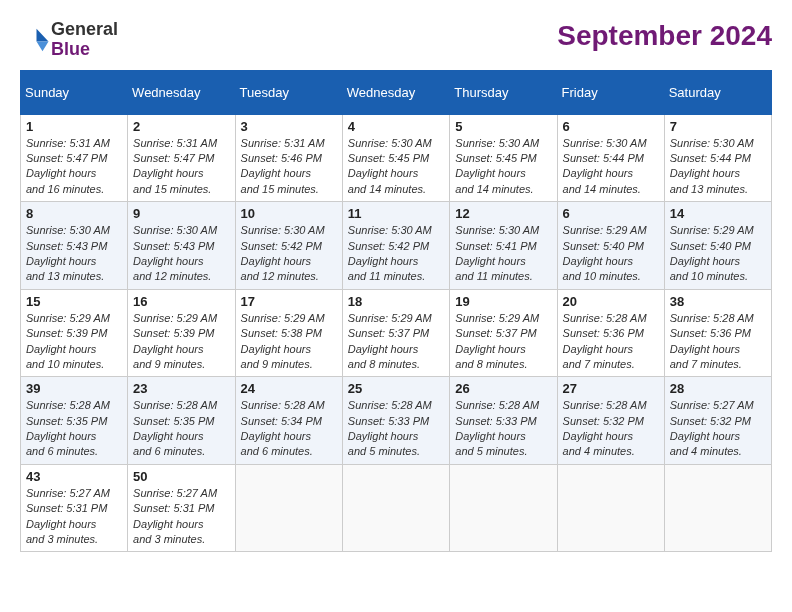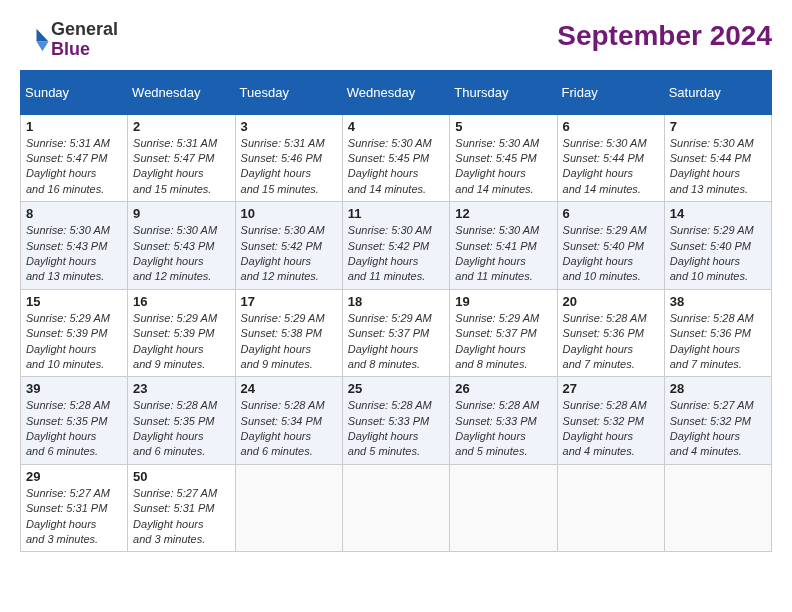--- a/index.html
+++ b/index.html
@@ -238,21 +238,21 @@
           <span class="day-num">27</span>
           <div class="day-info">Sunrise: 5:28 AM<br>Sunset: 5:32 PM<br>Daylight hours<br>and 4 minutes.</div>
         </td>
         <td>
           <span class="day-num">28</span>
           <div class="day-info">Sunrise: 5:27 AM<br>Sunset: 5:32 PM<br>Daylight hours<br>and 4 minutes.</div>
         </td>
       </tr>
       <tr>
         <td>
-          <span class="day-num">29</span>
+          <span class="day-num">43</span>
           <div class="day-info">Sunrise: 5:27 AM<br>Sunset: 5:31 PM<br>Daylight hours<br>and 3 minutes.</div>
         </td>
         <td>
           <span class="day-num">50</span>
           <div class="day-info">Sunrise: 5:27 AM<br>Sunset: 5:31 PM<br>Daylight hours<br>and 3 minutes.</div>
         </td>
         <td class="empty-cell"></td>
         <td class="empty-cell"></td>
         <td class="empty-cell"></td>
         <td class="empty-cell"></td>

